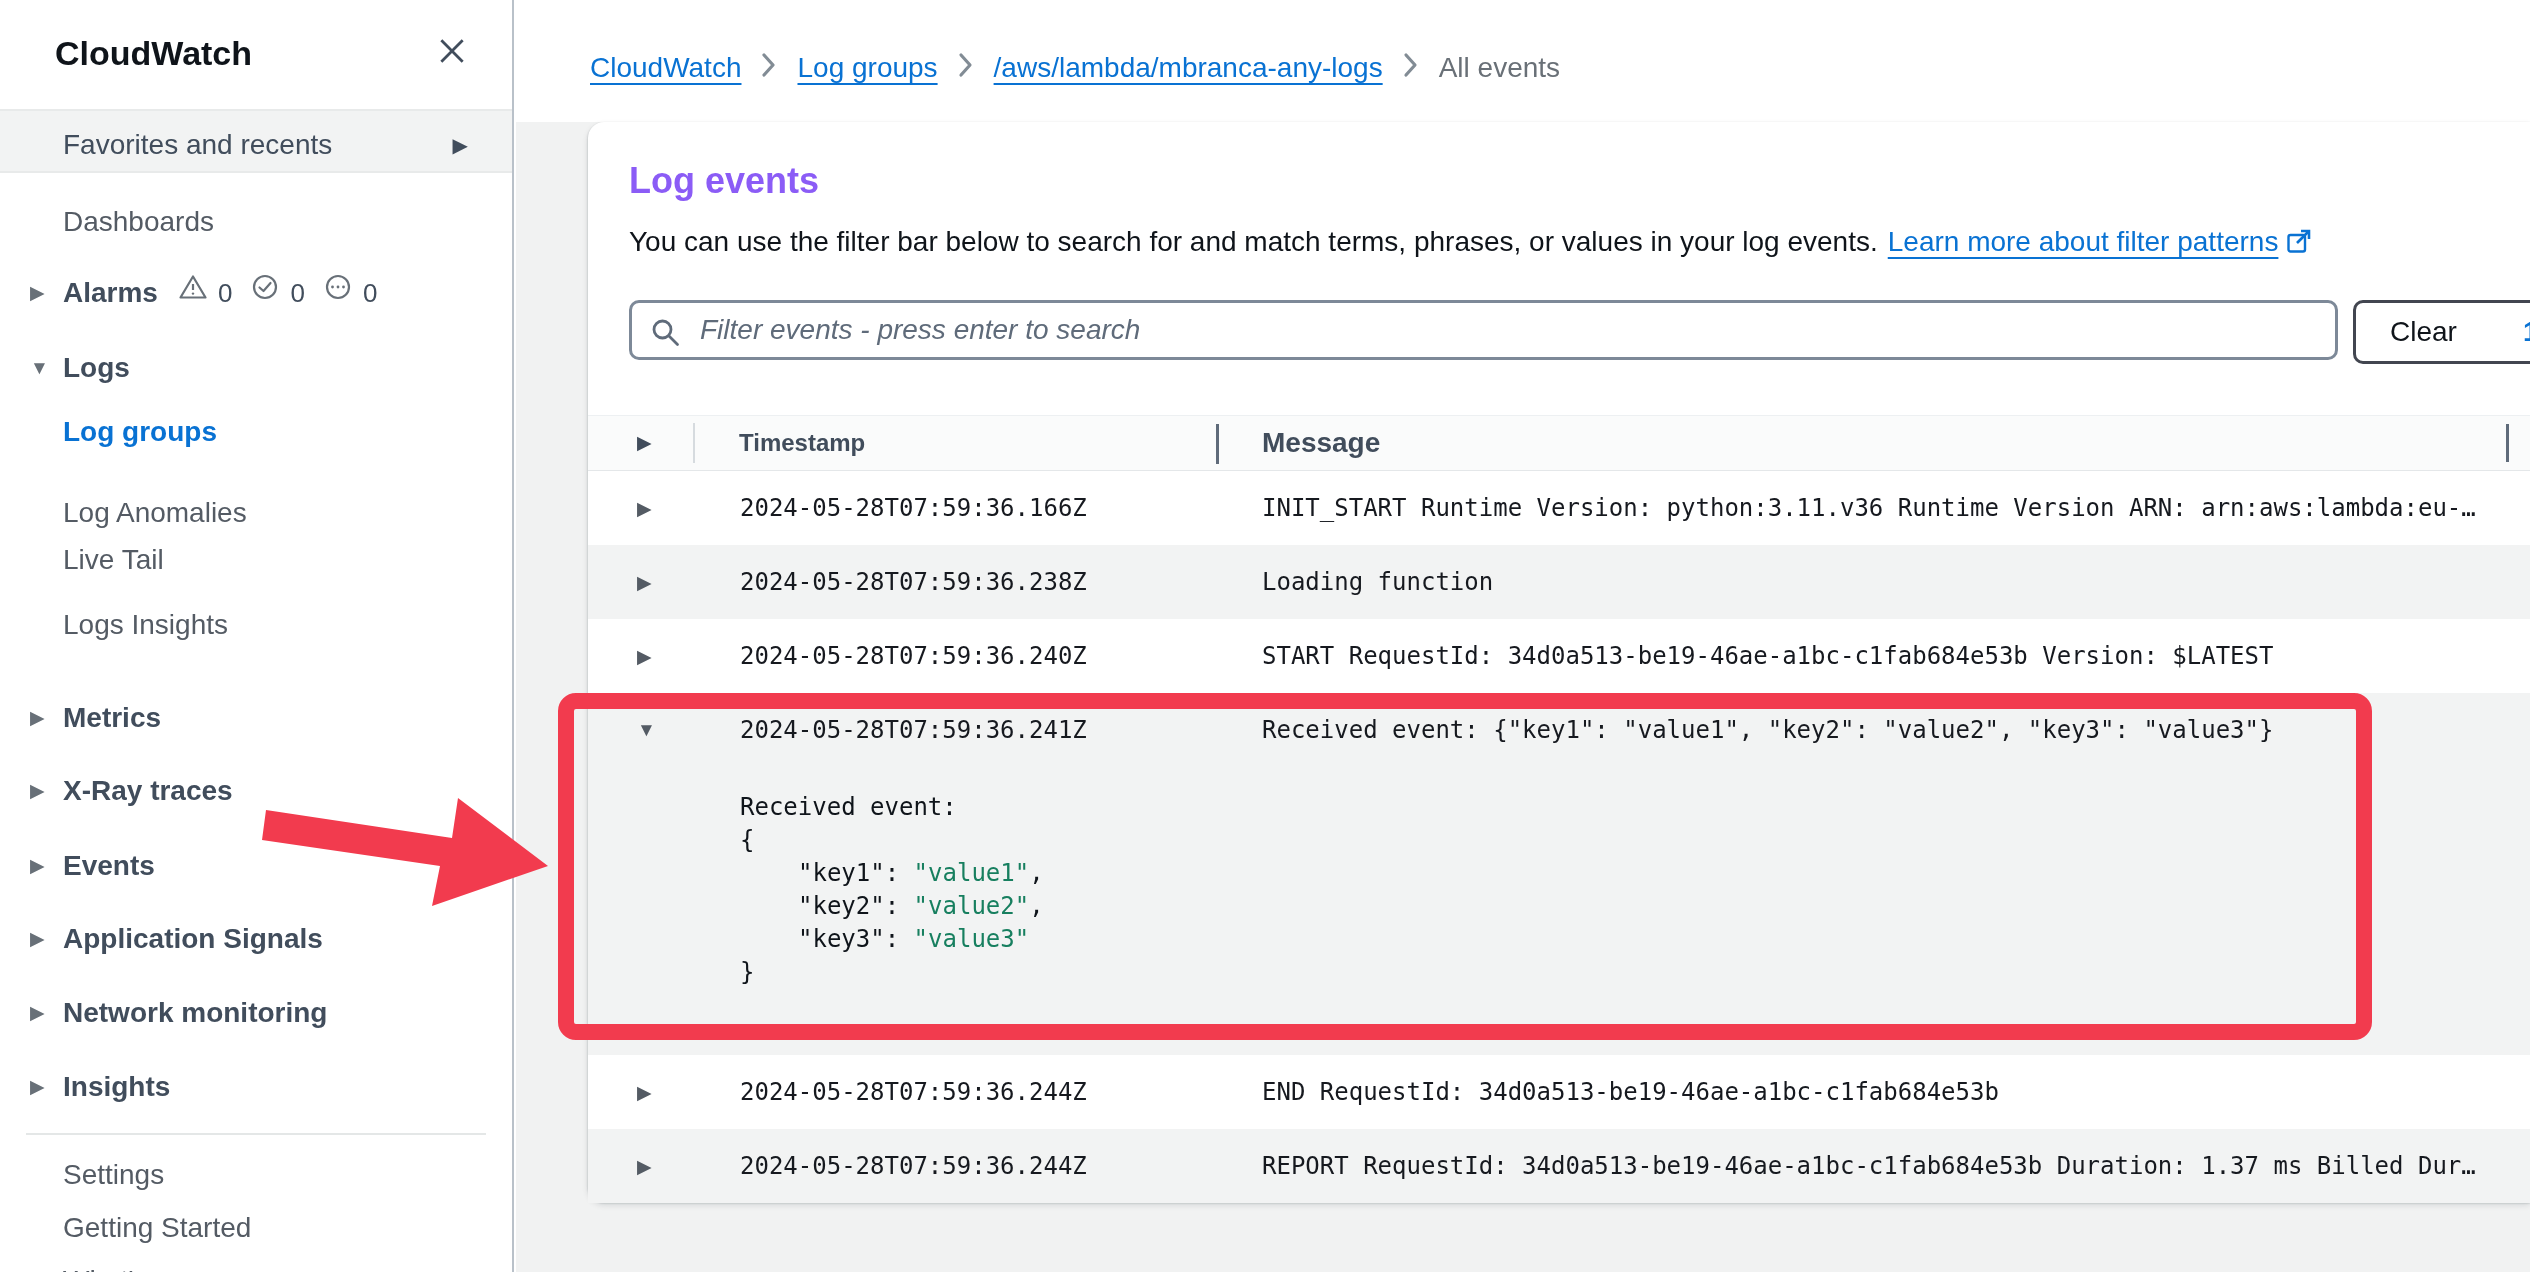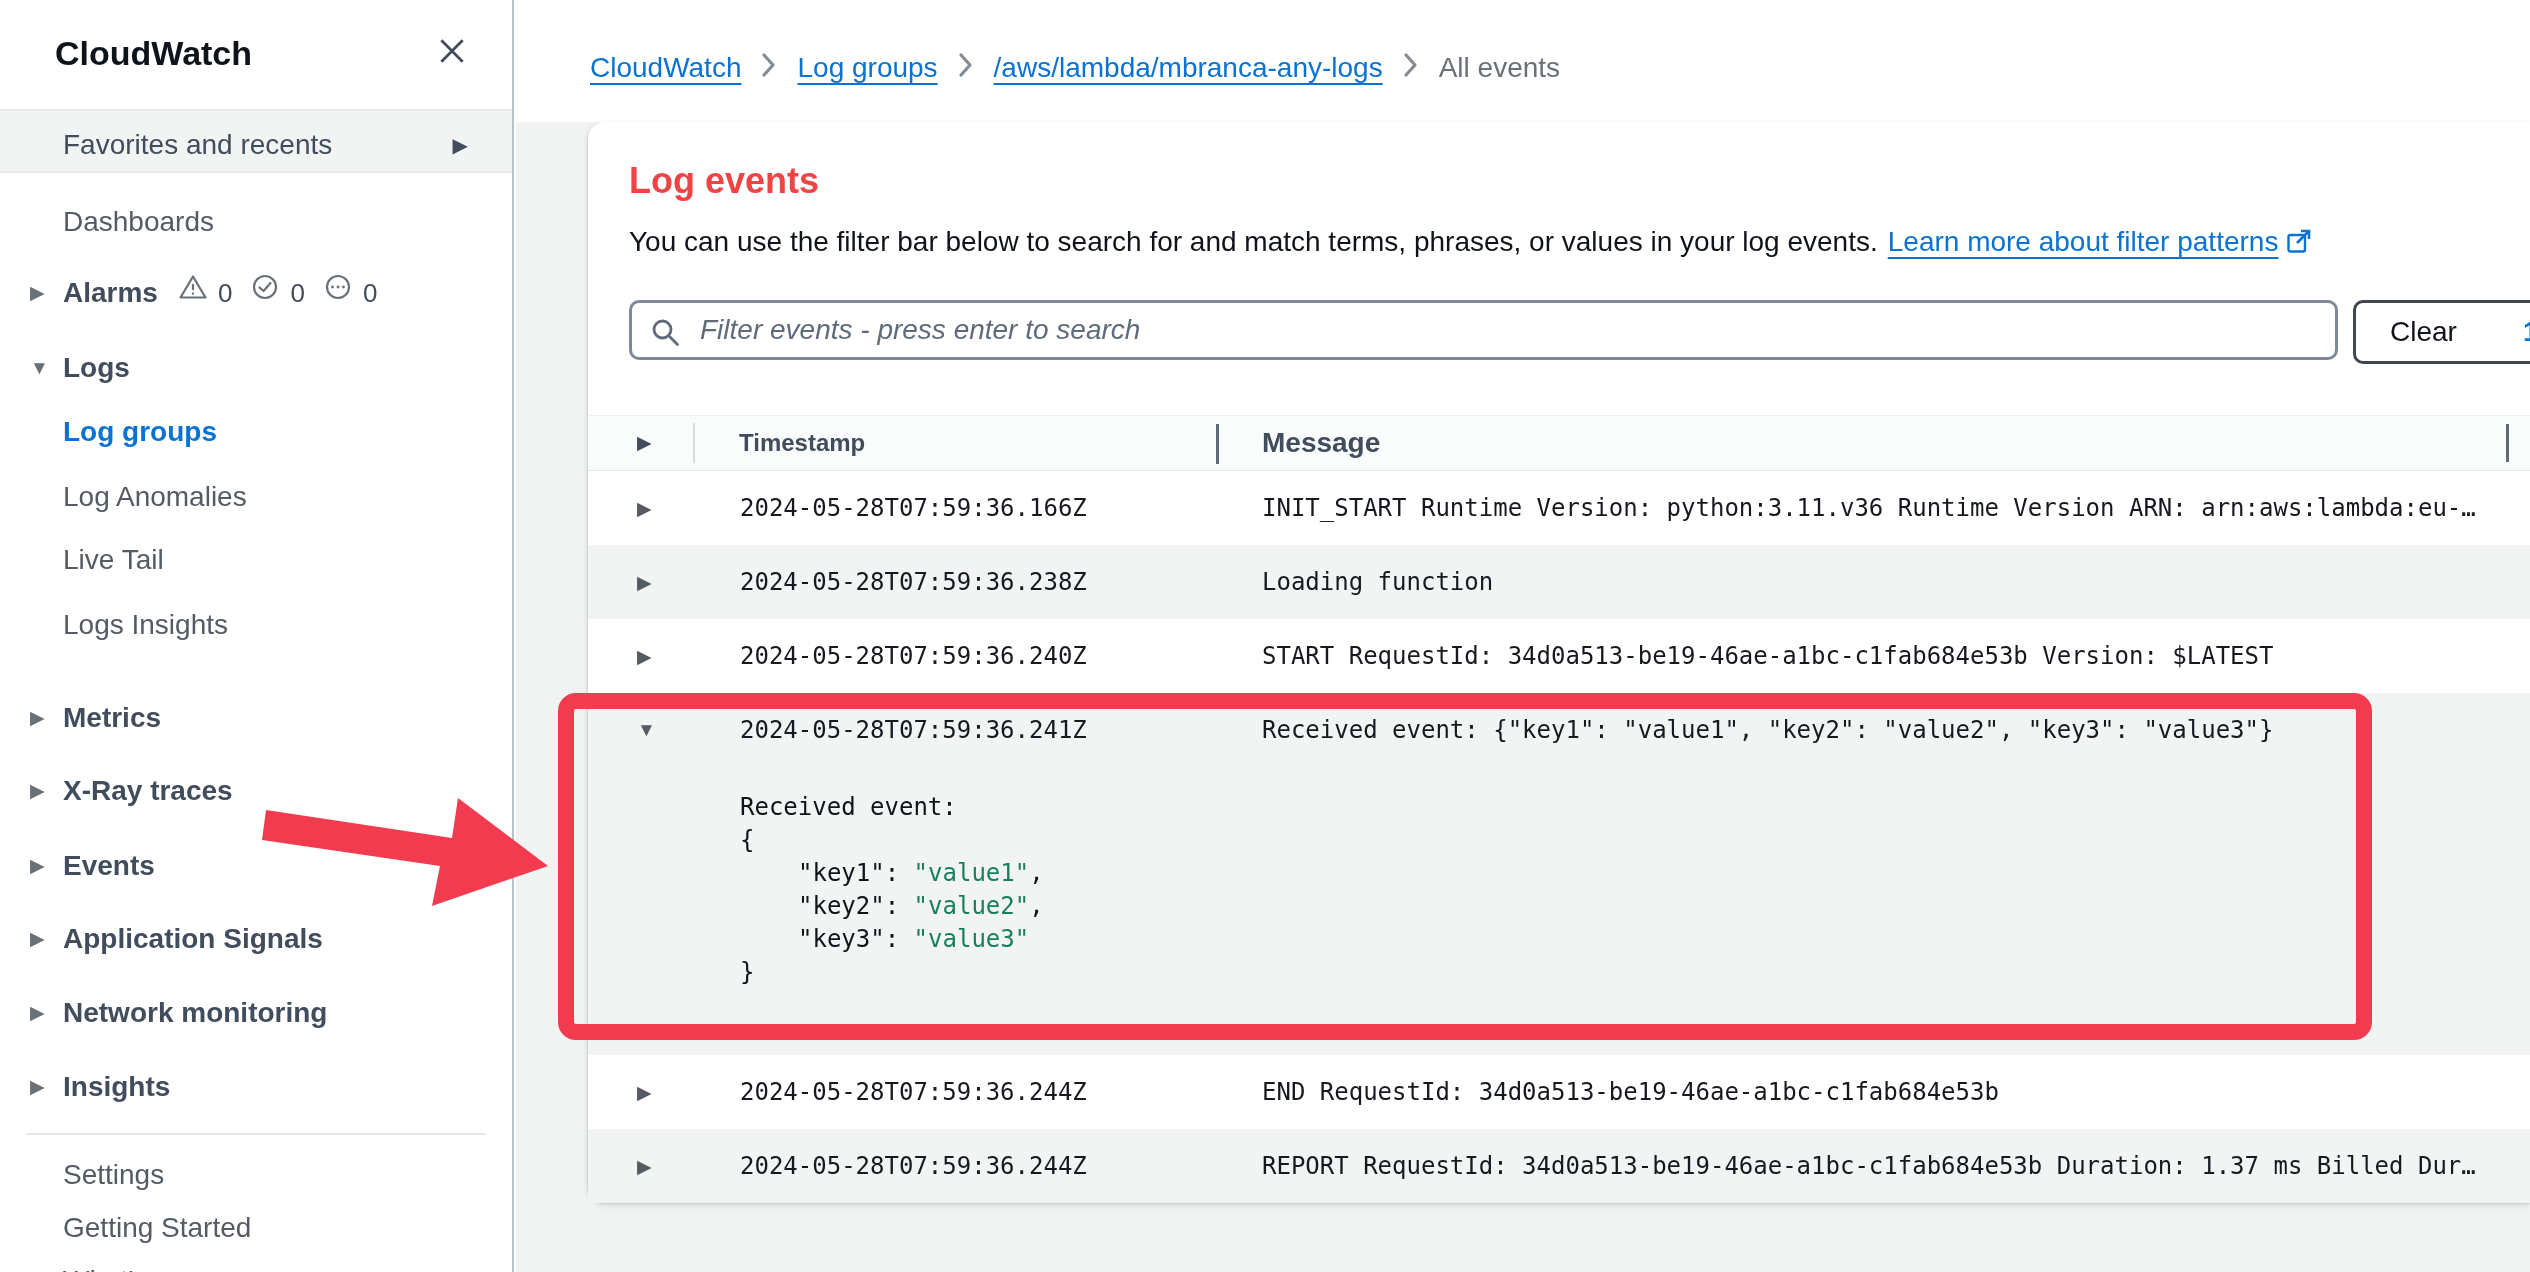--- a/index.html
+++ b/index.html
@@ -35,21 +35,21 @@
   #topband { position:absolute; left:0; top:0; width:100%; height:122px; background:#fff; }
   #breadcrumb { position:absolute; left:74px; top:50px; height:36px;
     display:flex; align-items:center; gap:20px; font-size:28px; white-space:nowrap; }
   #breadcrumb a { color:#0972d3; text-decoration:underline; text-underline-offset:6px; }
   .crumb-current { color:#697077; font-weight:400; }
 
   #card { position:absolute; left:72px; top:122px; width:1942px; height:1080px;
     background:#fff; border-radius:16px 0 0 16px;
     box-shadow:0 1px 2px rgba(0,28,36,.3), 0 3px 6px rgba(0,28,36,.12); }
   .card-h1 { position:absolute; left:41px; top:38px; font-size:36px; font-weight:700;
-    color:#ef4444; }
+    color:#8b5cf6; }
   .card-desc { position:absolute; left:41px; top:104px; font-size:28px; color:#0f141a;
     white-space:nowrap; }
   .card-desc a { color:#0972d3; text-decoration:underline; text-underline-offset:6px;
     margin-left:10px; }
   .ext-icon { vertical-align:-3px; margin-left:8px; }
 
   .filter-row { position:absolute; left:41px; top:178px; height:64px; display:flex; }
   .filter-box { position:relative; width:1709px; height:60px; }
   .filter-box input { width:100%; height:100%; border:3px solid #7d8998; border-radius:10px;
     padding:0 20px 0 68px; font-size:28px; font-style:italic; color:#16191f;
@@ -148,21 +148,21 @@
     </span>
   </div>
 
   <div class="sb-item section" style="top:345px;">
     <span class="sb-caret">▼</span>
     <span class="sb-label">Logs</span>
   </div>
   <div class="sb-item active" style="top:409px;">
     <span class="sb-label">Log groups</span>
   </div>
-  <div class="sb-item" style="top:474px;">
+  <div class="sb-item" style="top:490px;">
     <span class="sb-label">Log Anomalies</span>
   </div>
   <div class="sb-item" style="top:537px;">
     <span class="sb-label">Live Tail</span>
   </div>
   <div class="sb-item" style="top:602px;">
     <span class="sb-label">Logs Insights</span>
   </div>
 
   <div class="sb-item section" style="top:695px;">

